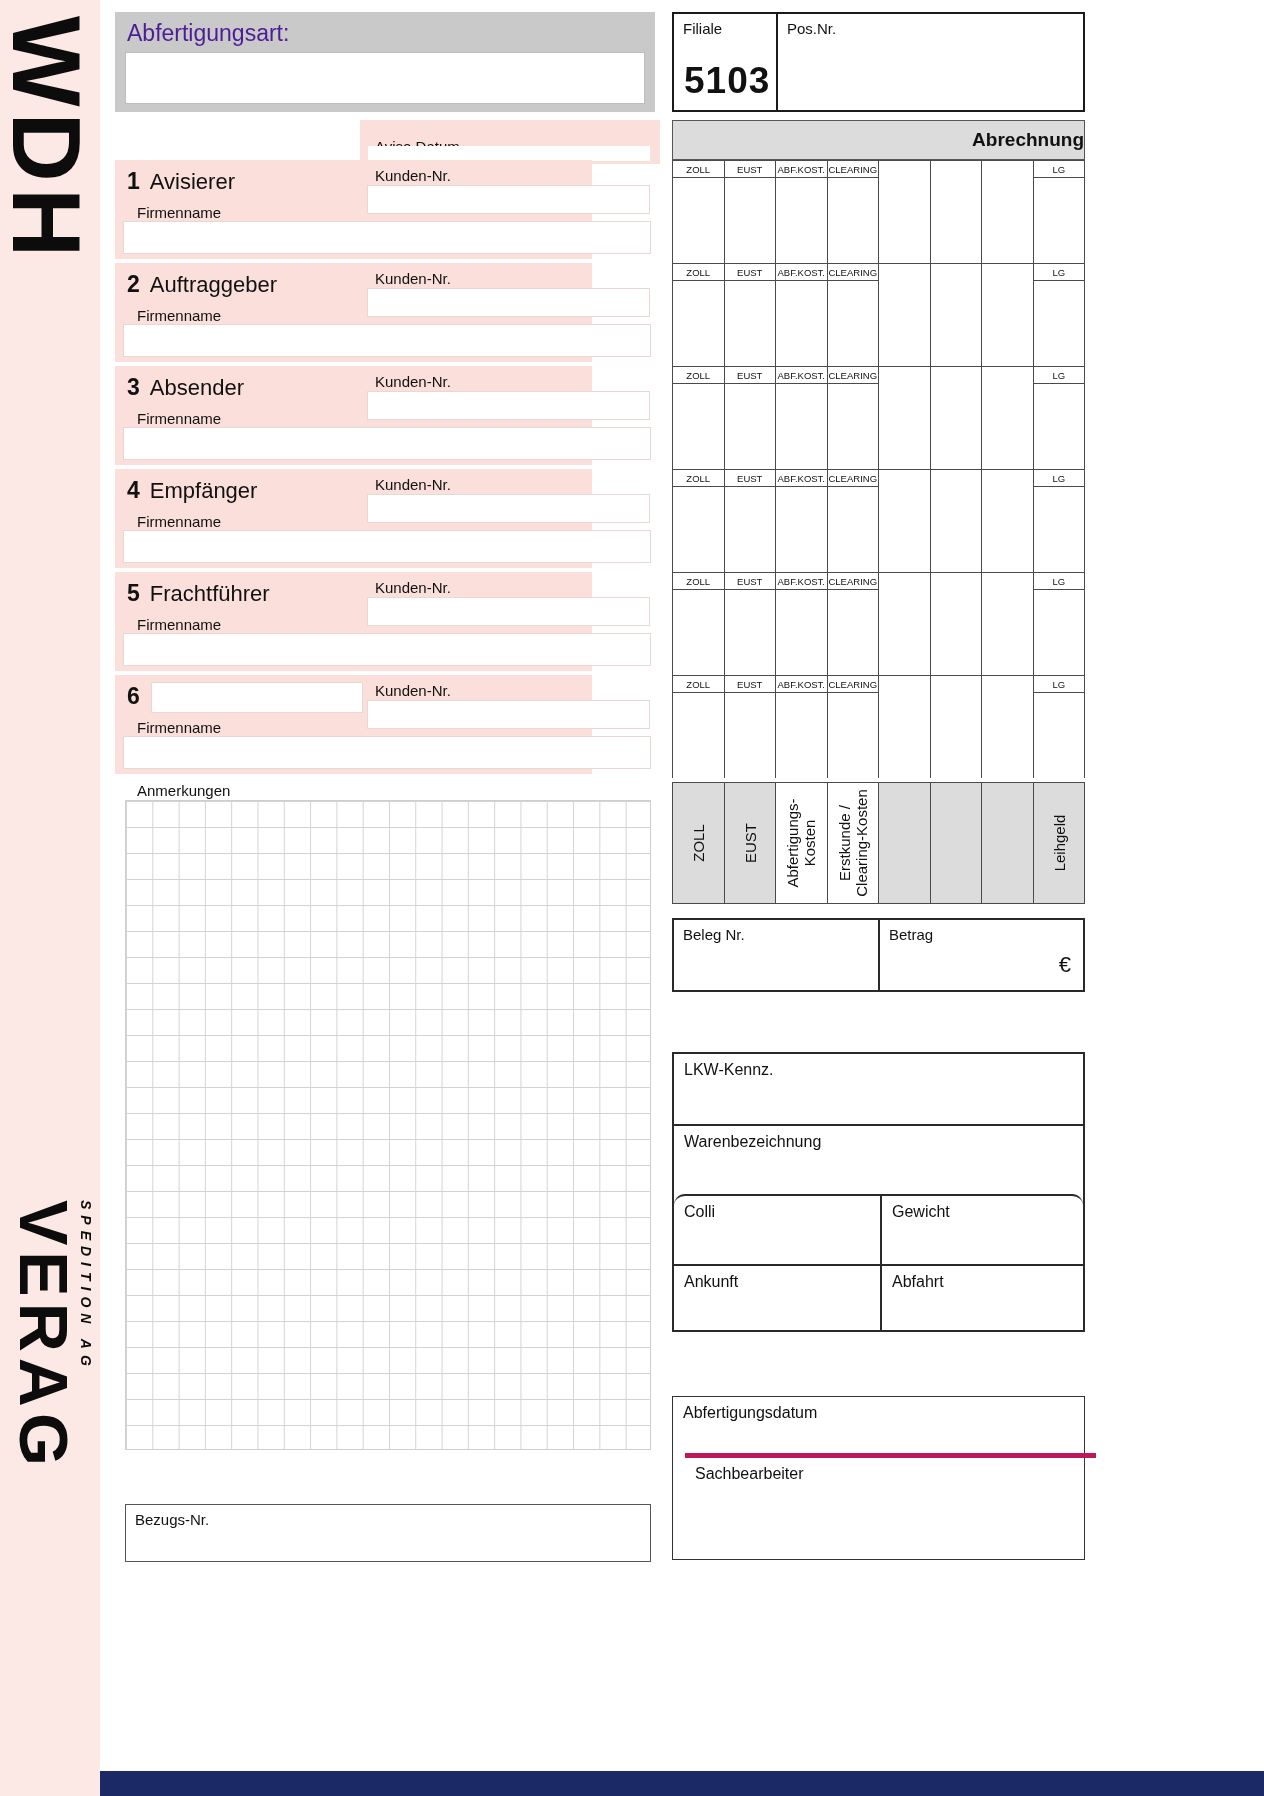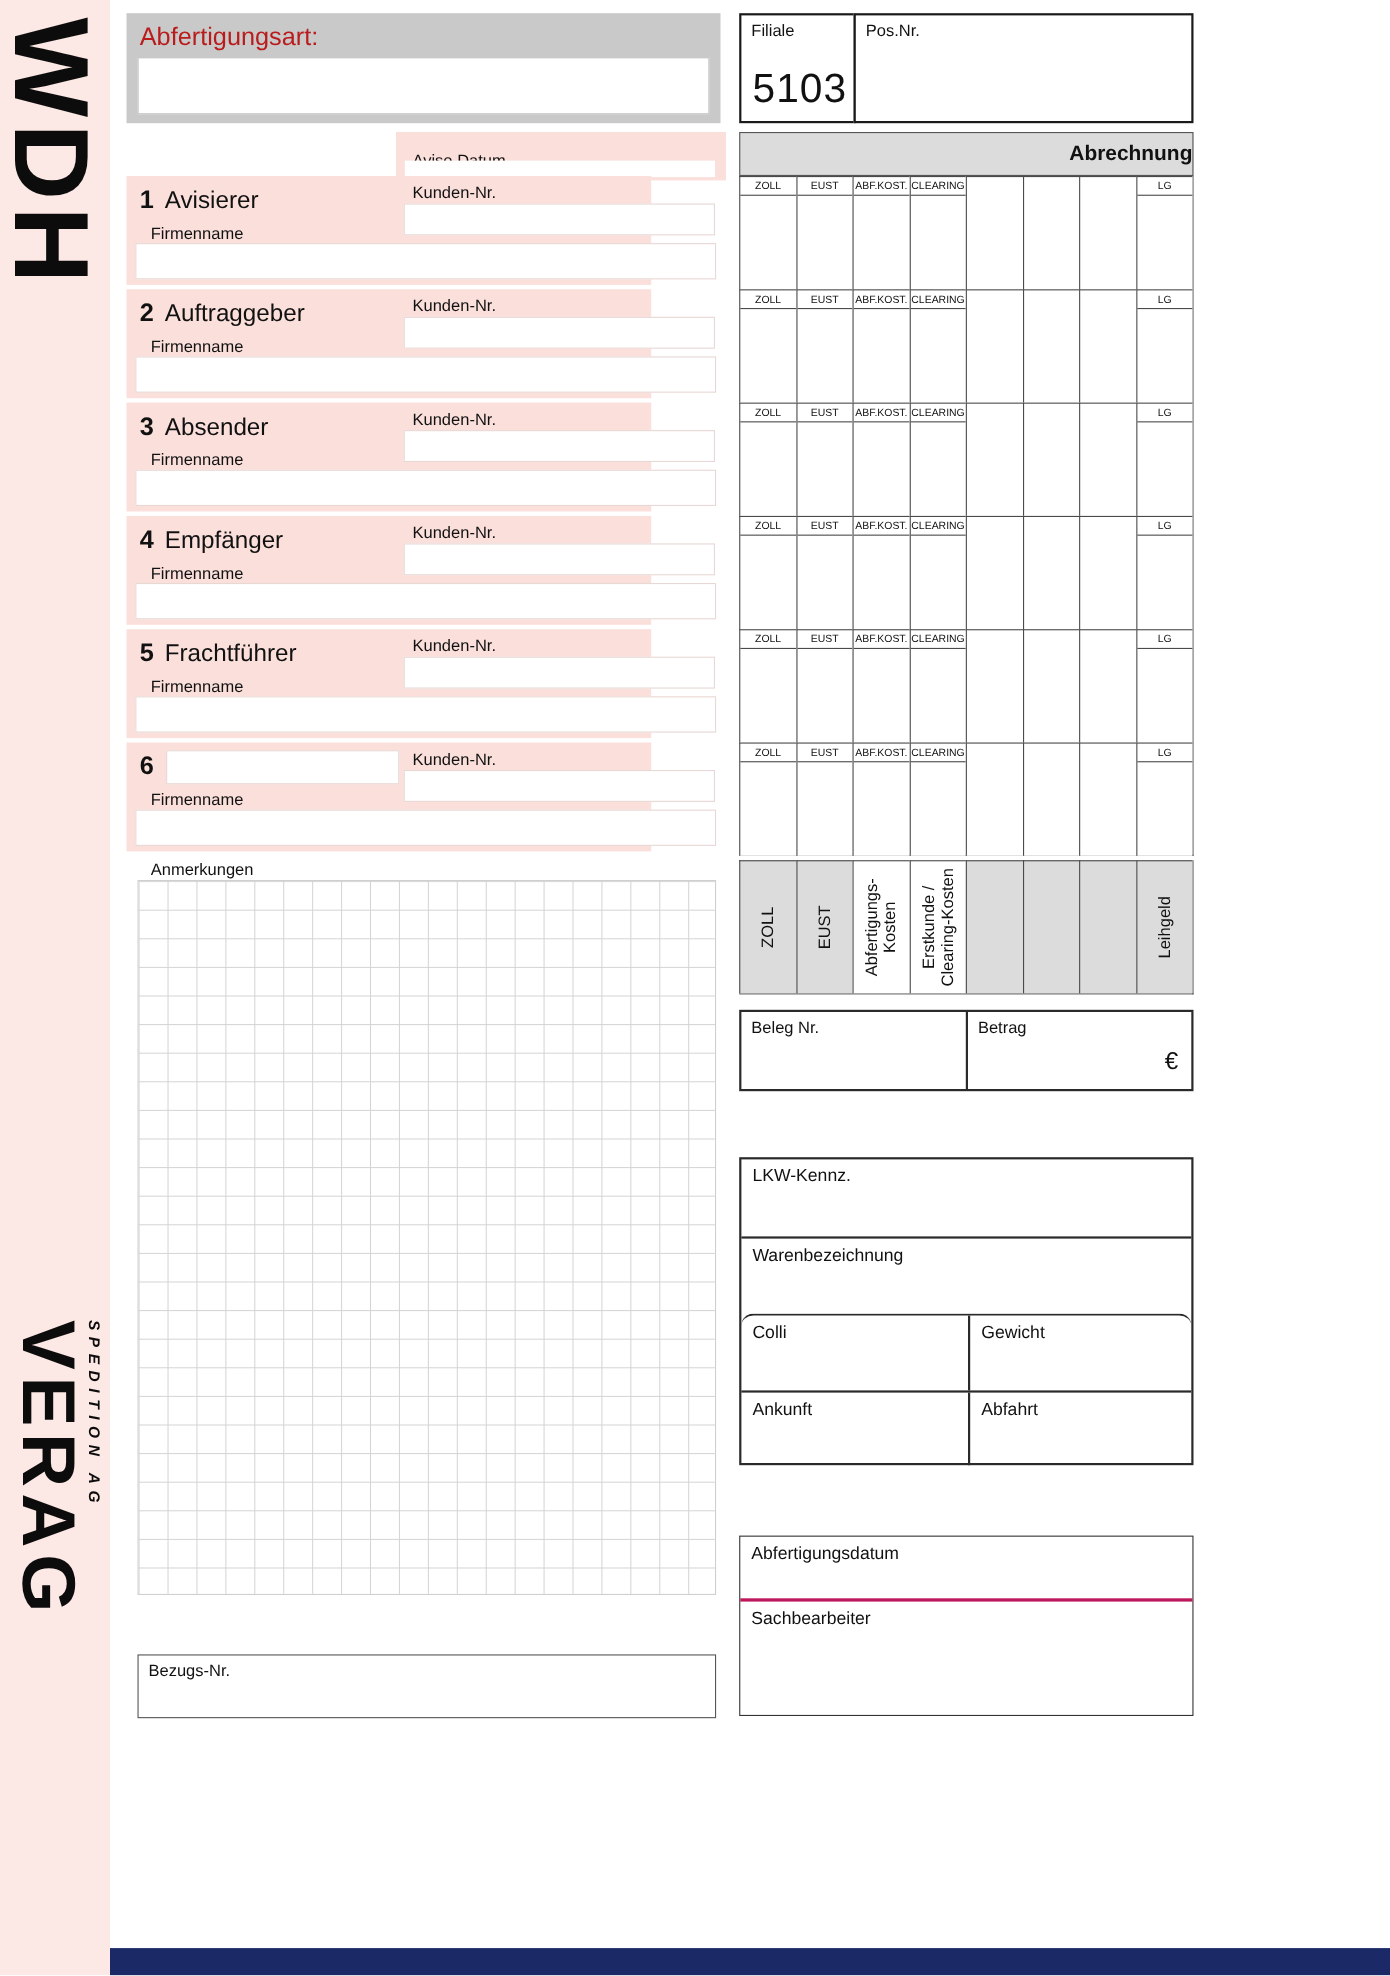--- a/index.html
+++ b/index.html
@@ -9,26 +9,26 @@
 
   
   .sidebar { position:absolute; left:0; top:0; width:100px; height:1796px; background:#fce8e4; }
   .wdh { position:absolute; left:6px; top:16px; writing-mode:vertical-rl; font-size:96px; line-height:0.82; font-weight:800; letter-spacing:6px; color:#0c0c0c; }
   .verag-group { position:absolute; left:12px; top:1200px; display:flex; align-items:flex-start; }
   .verag { writing-mode:vertical-rl; font-size:68px; line-height:0.92; font-weight:800; letter-spacing:6px; color:#0c0c0c; }
   .spedition { writing-mode:vertical-rl; font-size:14px; font-weight:700; font-style:italic; letter-spacing:6px; margin-left:3px; color:#0c0c0c; }
 
   
   .abf-box { position:absolute; left:115px; top:12px; width:540px; height:100px; background:#c9c9c9; }
-  .abf-label { position:absolute; left:12px; top:8px; font-size:23px; color:#b91c1c; }
+  .abf-label { position:absolute; left:12px; top:8px; font-size:23px; color:#4c1d95; }
   .abf-input { position:absolute; left:10px; top:40px; width:520px; height:52px; background:#fff; border:1px solid #bdbdbd; }
   .filiale-box { position:absolute; left:672px; top:12px; width:106px; height:100px; background:#fff; border:2px solid #1a1a1a; }
   .posnr-box { position:absolute; left:776px; top:12px; width:309px; height:100px; background:#fff; border:2px solid #1a1a1a; }
   .box-label { font-size:15px; padding:6px 0 0 9px; }
-  .filiale-value { position:absolute; left:10px; bottom:8px; font-size:37px; font-weight:400; letter-spacing:1px; }
+  .filiale-value { position:absolute; left:10px; bottom:8px; font-size:37px; font-weight:700; letter-spacing:1px; }
 
   
   .aviso-block { position:absolute; left:360px; top:120px; width:300px; height:44px; background:#fadfdb; }
   .aviso-label { position:absolute; left:15px; top:6px; font-size:15px;margin-top:12px; }
   .aviso-input { position:absolute; left:8px; top:26px; width:282px; height:15px; background:#fff; }
   .abr-header { position:absolute; left:672px; top:120px; width:413px; height:40px; background:#dcdcdc; border:1px solid #555; text-align:right; line-height:38px; font-size:19px; font-weight:600; }
 
   
   .party { position:absolute; left:115px; width:477px; height:99px; background:#fadfdb; }
   .p1{top:160px} .p2{top:263px} .p3{top:366px} .p4{top:469px} .p5{top:572px} .p6{top:675px}
@@ -72,21 +72,21 @@
   .row-colli { top:140px; height:70px; border-top:2px solid #2a2a2a;border-radius:11px; }
   .row-ankunft { top:210px; height:68px; border-top:2px solid #2a2a2a; }
   .half { position:absolute; top:0; height:100%; }
   .half.left { left:0; width:206px; }
   .half.right { left:206px; right:0; border-left:2px solid #2a2a2a; }
   .cell-label { font-size:16px; padding:7px 0 0 10px; }
 
   
   .processing { position:absolute; left:672px; top:1396px; width:413px; height:164px; border:1px solid #333; background:#fff; }
   .proc-datum { position:absolute; top:0; left:0; width:100%; height:56px; }
-  .proc-sach { position:absolute; top:56px; left:0; width:100%; height:106px; border-top:3px solid #be185d; }
+  .proc-sach { position:absolute; top:56px; left:12px; width:100%; height:106px; border-top:5px solid #be185d; }
 
   
   .bezug-box { position:absolute; left:125px; top:1504px; width:526px; height:58px; border:1px solid #555; background:#fff; }
   .bottom-bar { position:absolute; left:100px; top:1771px; width:1164px; height:25px; background:#1b2a66; }
 </style>
 </head>
 <body>
 
 <div class="page">
 

